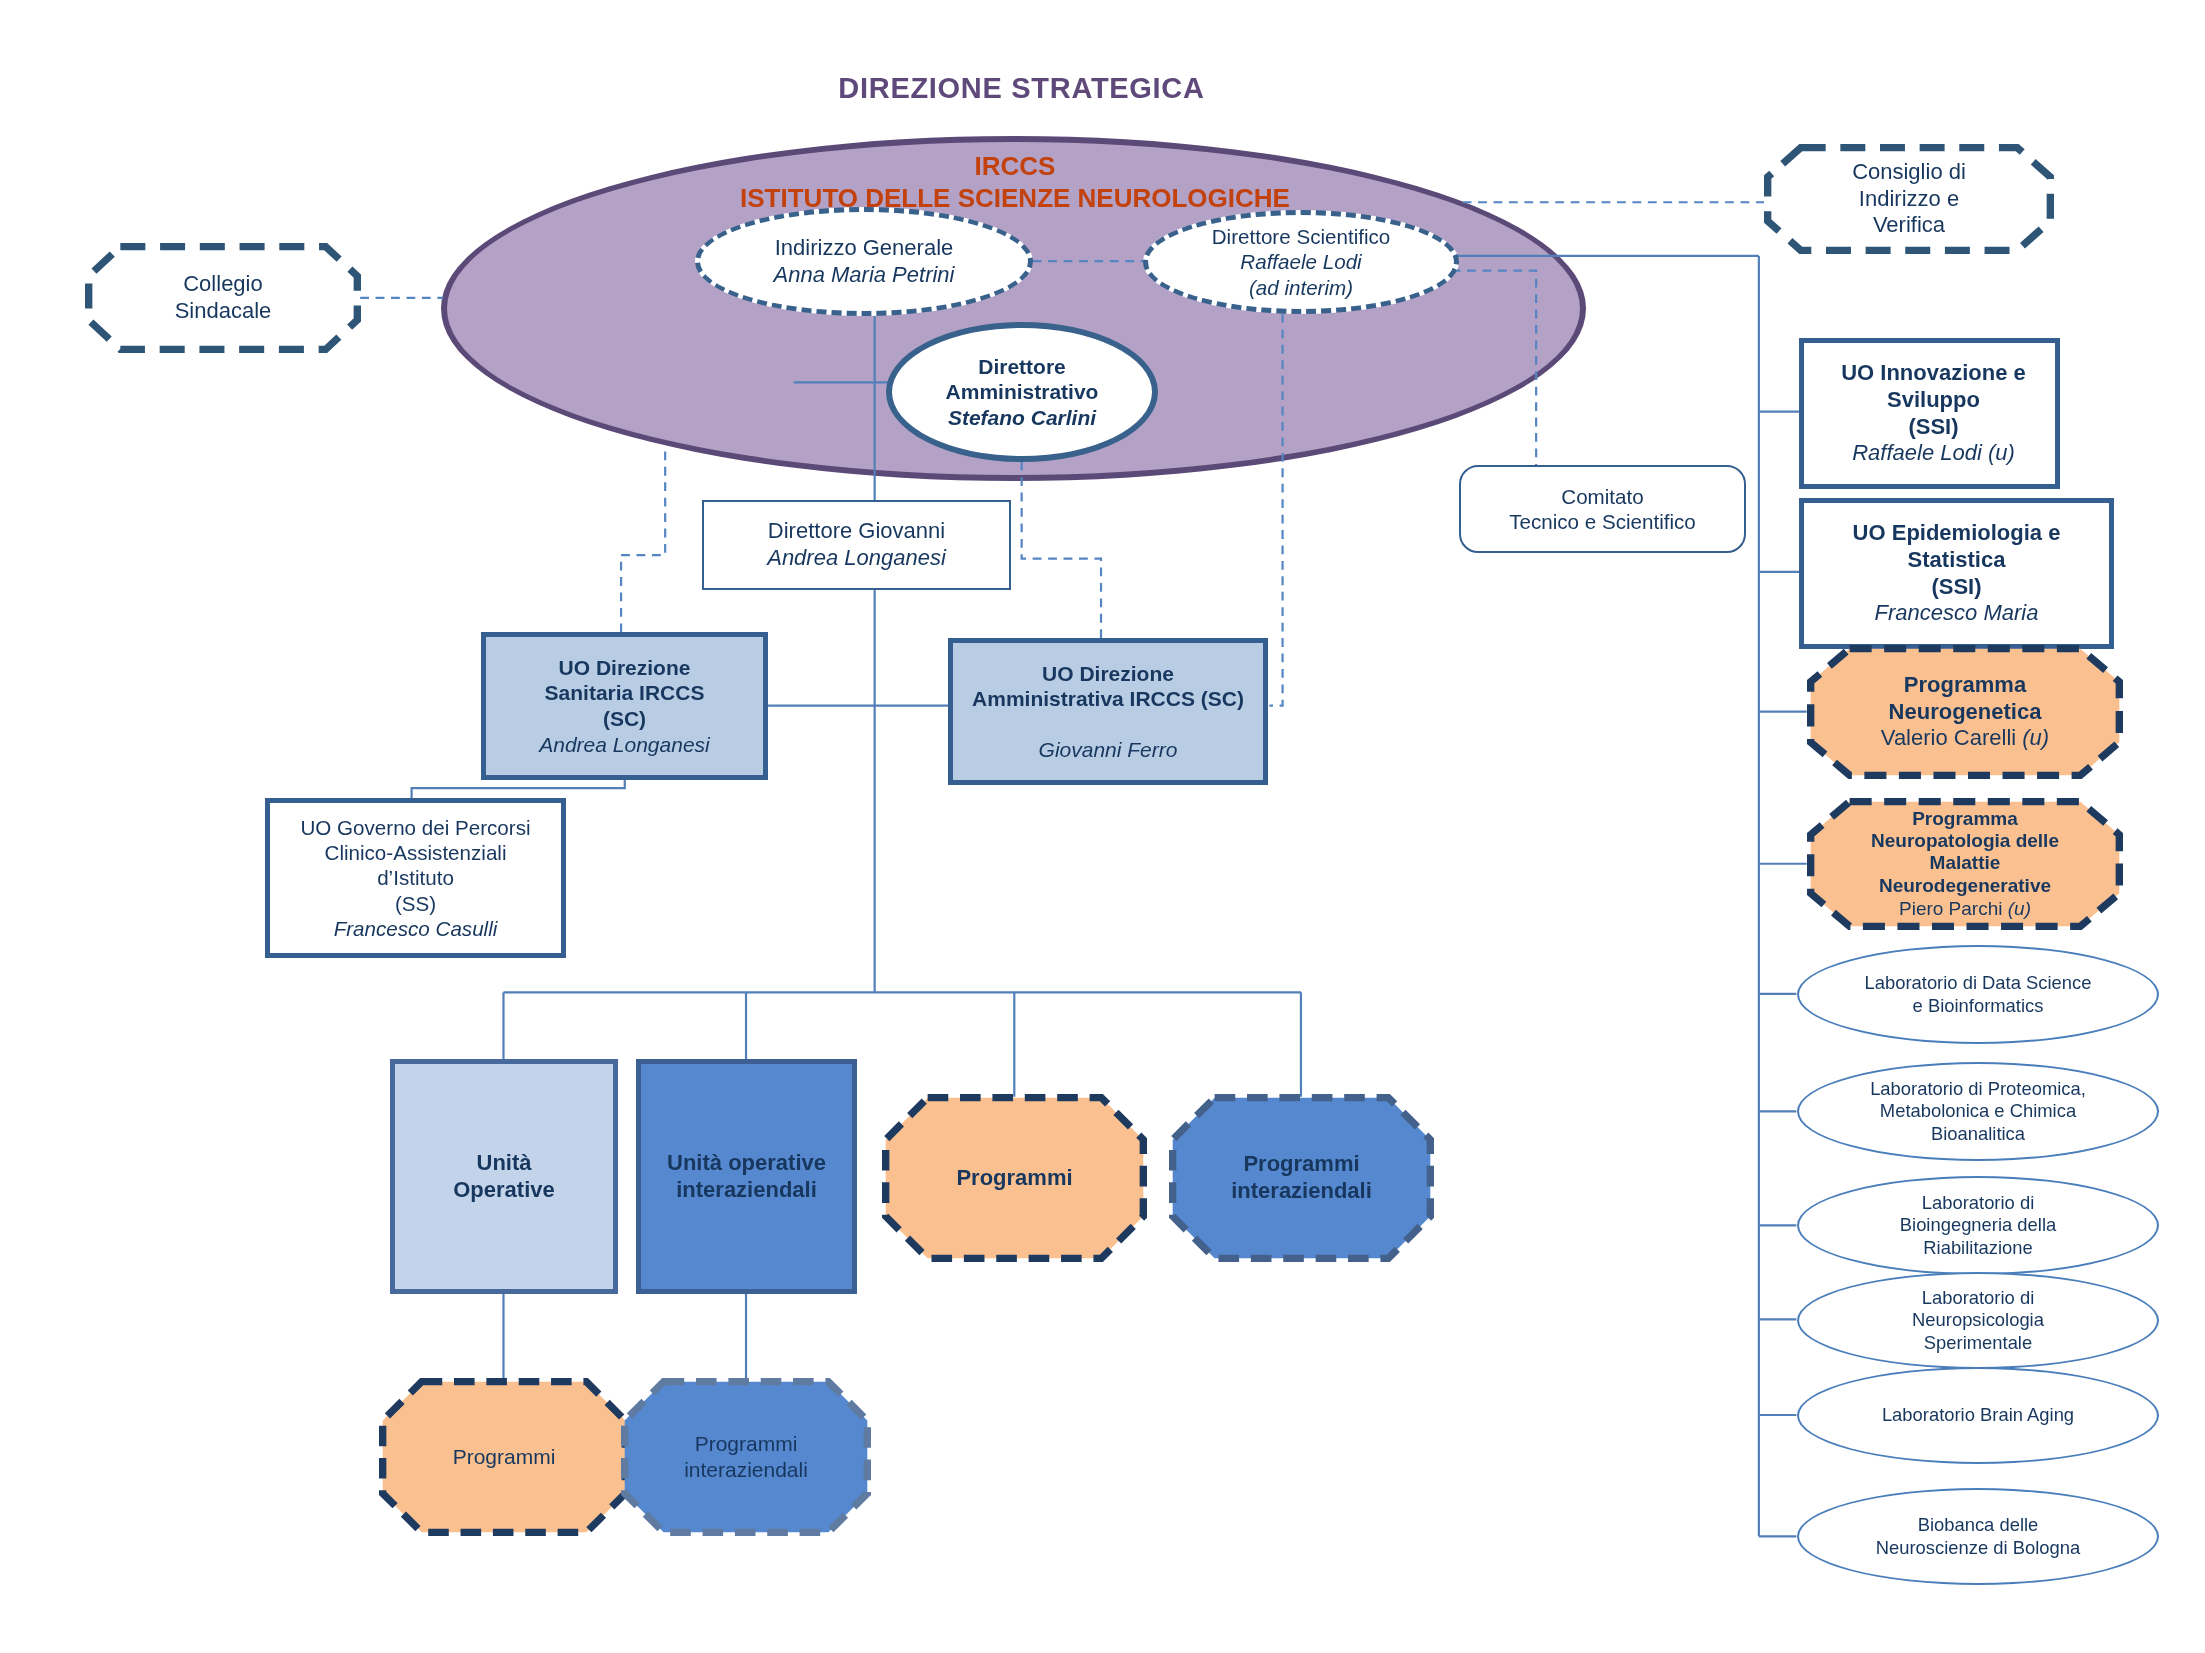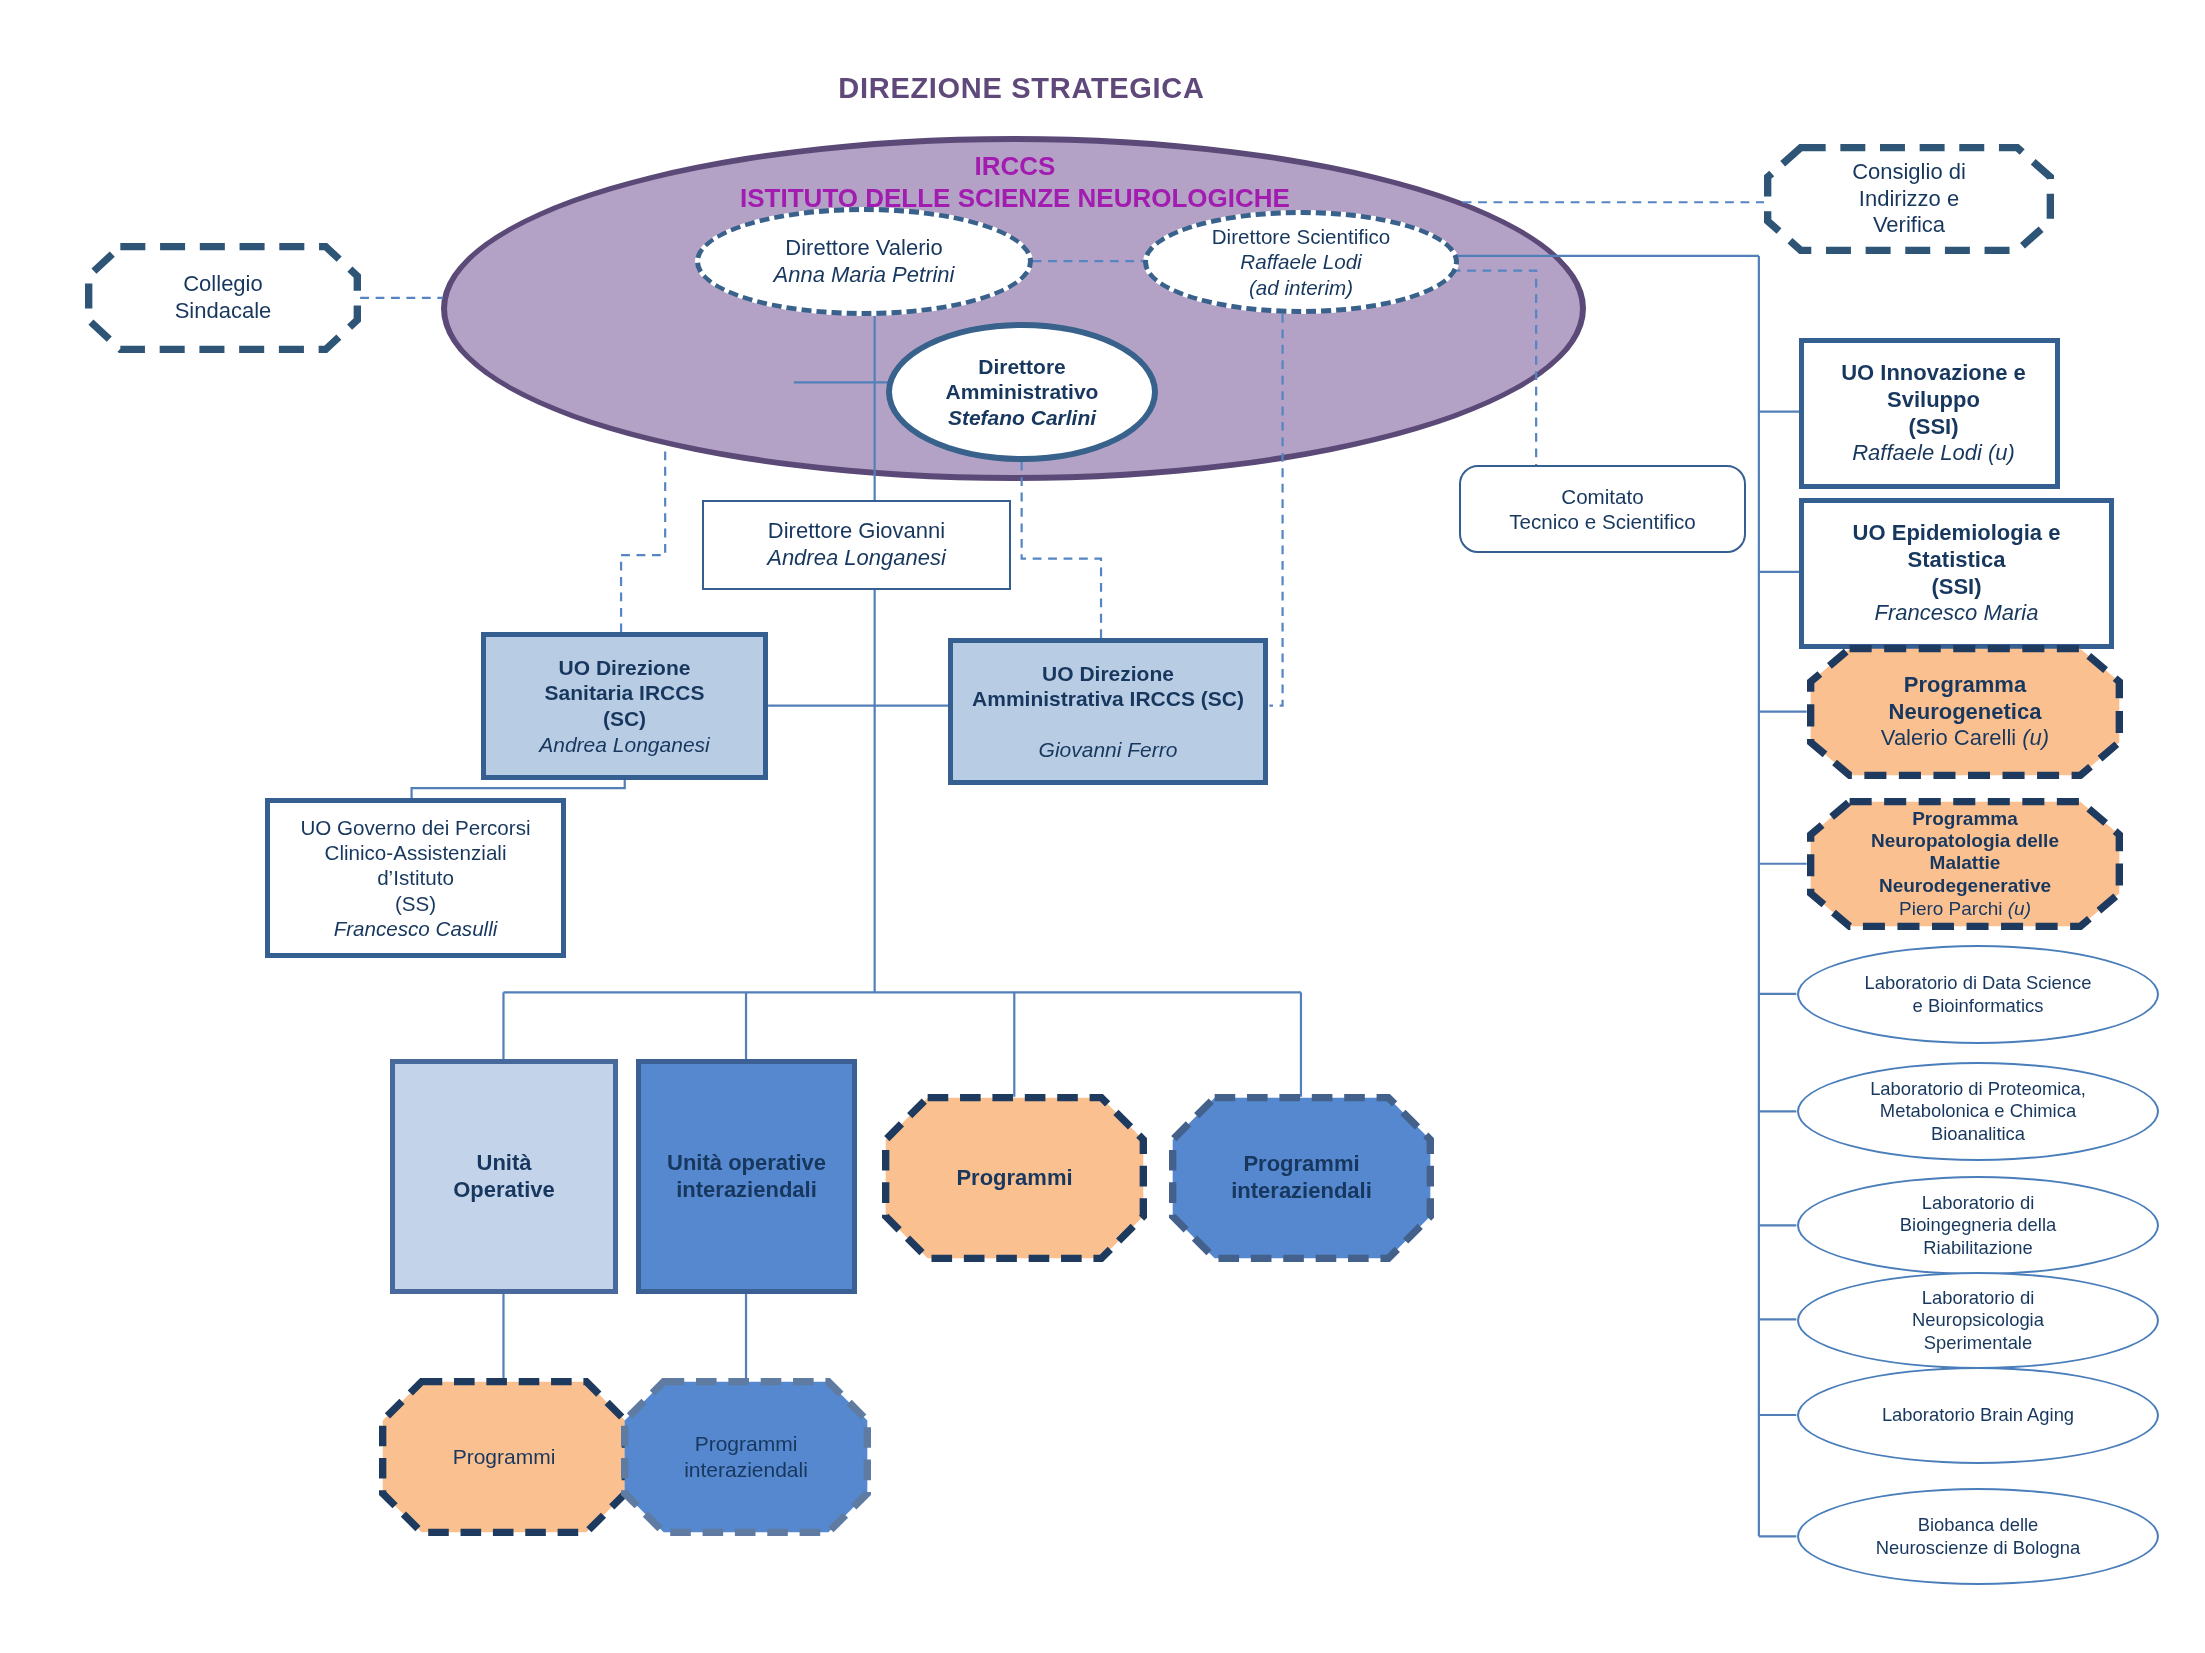--- a/index.html
+++ b/index.html
@@ -9,21 +9,21 @@
   .txt{white-space:pre-line;text-align:center;line-height:1.22;}
   .center{display:flex;flex-direction:column;align-items:center;justify-content:center;}
   .bold{font-weight:bold;}
   .it{font-style:italic;}
   
   #page-title{left:654px;top:71px;width:735px;font-size:29px;font-weight:bold;color:#5f497a;
               text-align:center;letter-spacing:0.7px;}
   
   #strategic-ellipse{left:441px;top:136px;width:1145px;height:345px;background:#b3a2c6;
                      border:6.6px solid #5b4a77;border-radius:50%;box-sizing:border-box;}
-  #institute-name{left:515px;top:151px;width:1000px;font-size:26px;font-weight:bold;color:#a21caf;}
+  #institute-name{left:515px;top:151px;width:1000px;font-size:26px;font-weight:bold;color:#c2410c;}
   
   #connectors{left:0;top:0;width:2205px;height:1654px;z-index:2;}
   
   .node{z-index:3;box-sizing:border-box;}
   .ellipse{border-radius:50%;background:#fff;}
   .dash-ell{border:5.9px dashed #38618c;}
   .solid-ell{border:6.6px solid #38618c;}
   .thin-ell{border:2.2px solid #4a7ebb;}
   .rect{background:#fff;border:2.9px solid #365f91;}
   .rounded{border-radius:19px;}
@@ -97,21 +97,21 @@
   <div class="abs oct center" style="left:1764px;top:144px;width:290px;height:110px;">
     <svg width="290" height="110" viewBox="0 0 395 150" preserveAspectRatio="none">
       <polygon points="50,5 345,5 390,45 390,105 345,145 50,145 5,105 5,45" fill="#ffffff" stroke="#2e5476" stroke-width="10" stroke-dasharray="34 20"></polygon>
     </svg>
     <div class="txt f30">Consiglio di
 Indirizzo e
 Verifica</div>
   </div>
 
   <div class="abs node ellipse dash-ell center" style="left:695px;top:207px;width:338px;height:109px;">
-    <div class="txt f30">Direttore Valerio</div>
+    <div class="txt f30">Indirizzo Generale</div>
     <div class="txt f30 it">Anna Maria Petrini</div>
   </div>
 
   <div class="abs node ellipse dash-ell center" style="left:1143px;top:210px;width:316px;height:104px;">
     <div class="txt f28">Direttore Scientifico</div>
     <div class="txt f28 it">Raffaele Lodi
 (ad interim)</div>
   </div>
 
 

